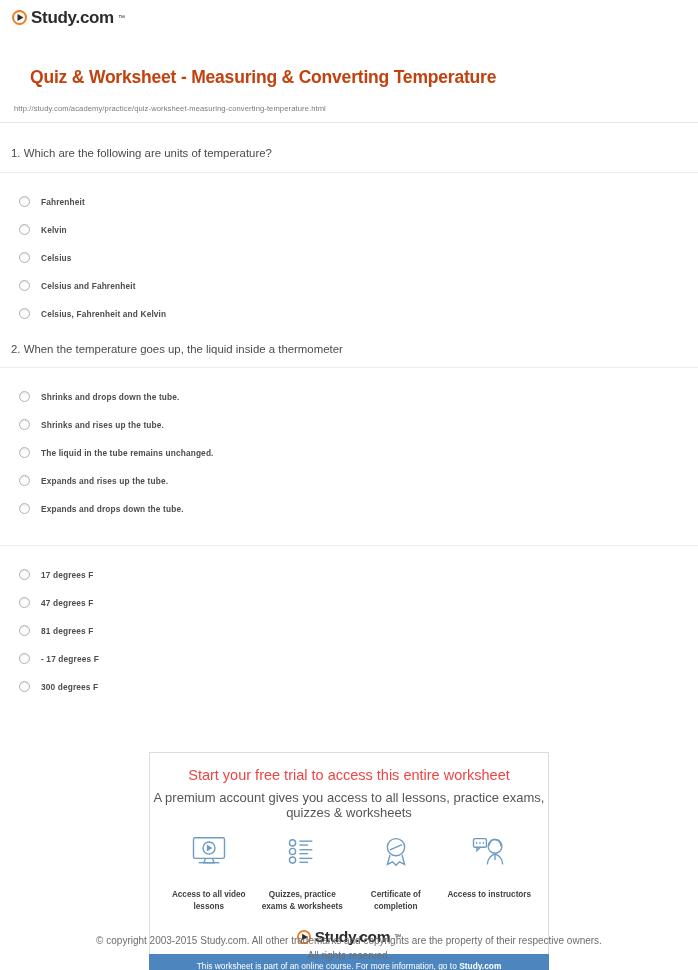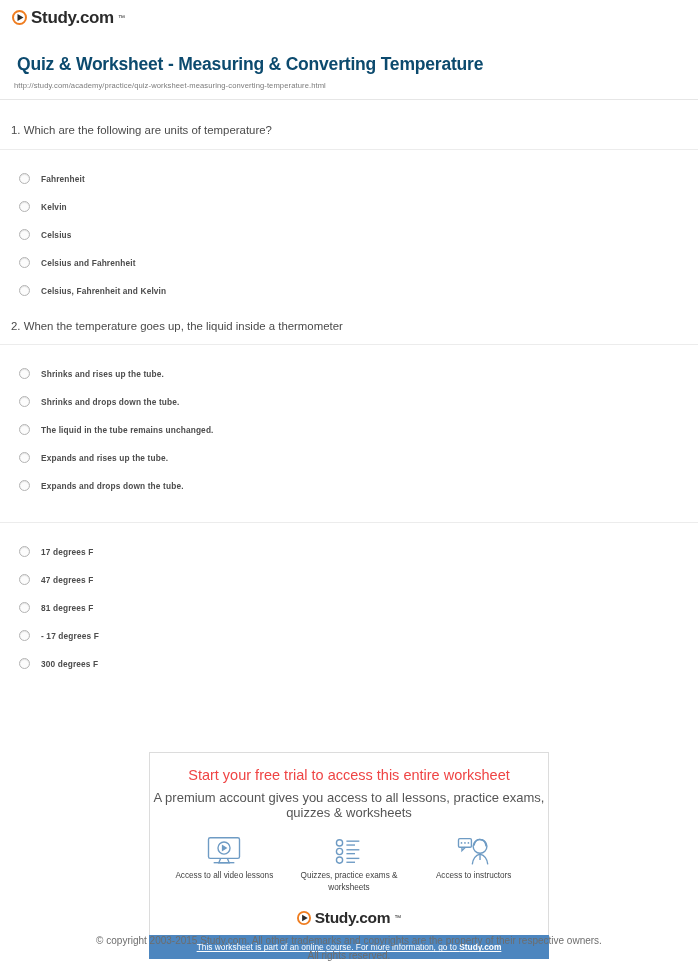--- a/index.html
+++ b/index.html
@@ -43,22 +43,22 @@
     vertical-align: super;
   }
 
   
   .title-block {
     padding: 22px 14px 0 14px;
   }
   .page-title {
     font-size: 17.5px;
     font-weight: bold;
-    color: #0c4a6e;
-    margin: 3px;
+    color: #c2410c;
+    margin: 16px;
     letter-spacing: -0.2px;
   }
   .page-url {
     font-size: 7.6px;
     color: #7b7b7b;
     margin-top: 6px;
     letter-spacing: 0.1px;
   }
   .rule {
     border-bottom: 1px solid #e6e6e6;
@@ -148,21 +148,22 @@
   .feature-icon {
     height: 32px;
     display: flex;
     align-items: flex-end;
     justify-content: center;
   }
   .feature-label {
     font-size: 8.2px;
     color: #3f3f3f;
     line-height: 1.45;
-    margin-top: 3px;
+    margin-top: 22px;
+    font-weight: bold;
   }
   .promo-logo {
     margin-top: 16px;
     display: flex;
     align-items: center;
     justify-content: center;
     gap: 4px;
   }
   .promo-logo .logo-text { font-size: 15.5px; }
   .promo-logo .logo-mark { width: 14px; height: 14px; flex: 0 0 14px; }
@@ -240,25 +241,25 @@
       </div>
     </div>
   </div>
 
   <div class="question-block">
     <div class="question-text">2. When the temperature goes up, the liquid inside a thermometer</div>
     <div class="question-rule"></div>
     <div class="options">
       <div class="option-row">
         <span class="radio"></span>
+        <span class="option-label">Shrinks and drops down the tube.</span>
+      </div>
+      <div class="option-row">
+        <span class="radio"></span>
         <span class="option-label">Shrinks and rises up the tube.</span>
-      </div>
-      <div class="option-row">
-        <span class="radio"></span>
-        <span class="option-label">Shrinks and drops down the tube.</span>
       </div>
       <div class="option-row">
         <span class="radio"></span>
         <span class="option-label">The liquid in the tube remains unchanged.</span>
       </div>
       <div class="option-row">
         <span class="radio"></span>
         <span class="option-label">Expands and rises up the tube.</span>
       </div>
       <div class="option-row">
@@ -326,20 +327,30 @@
             <line x1="19" y1="10.5" x2="29" y2="10.5"></line>
             <line x1="19" y1="16" x2="34" y2="16"></line>
             <line x1="19" y1="20.5" x2="29" y2="20.5"></line>
             <line x1="19" y1="26" x2="34" y2="26"></line>
             <line x1="19" y1="30.5" x2="29" y2="30.5"></line>
           </svg>
         </div>
         <div class="feature-label">Quizzes, practice exams &amp; worksheets</div>
       </div>
 
+      <div class="feature">
+        <div class="feature-icon">
+          <svg viewBox="0 0 44 36" width="38" height="31" fill="none" stroke="#6e9bc4" stroke-width="1.6">
+            <circle cx="22" cy="13" r="10"></circle>
+            <line x1="15" y1="16" x2="29" y2="10"></line>
+            <path d="M15 22 L12 33 L18 30 L22 34 L26 30 L32 33 L29 22"></path>
+          </svg>
+        </div>
+        <div class="feature-label">Certificate of completion</div>
+      </div>
 
       <div class="feature">
         <div class="feature-icon">
           <svg viewBox="0 0 44 36" width="38" height="31" fill="none" stroke="#6e9bc4" stroke-width="1.6">
             <rect x="4" y="3" width="15" height="10" rx="1.5"></rect>
             <polyline points="8,13 8,17 12,13"></polyline>
             <circle cx="7.5" cy="8" r="1" fill="#6e9bc4" stroke="none"></circle>
             <circle cx="11.5" cy="8" r="1" fill="#6e9bc4" stroke="none"></circle>
             <circle cx="15.5" cy="8" r="1" fill="#6e9bc4" stroke="none"></circle>
             <circle cx="29" cy="12" r="8"></circle>

